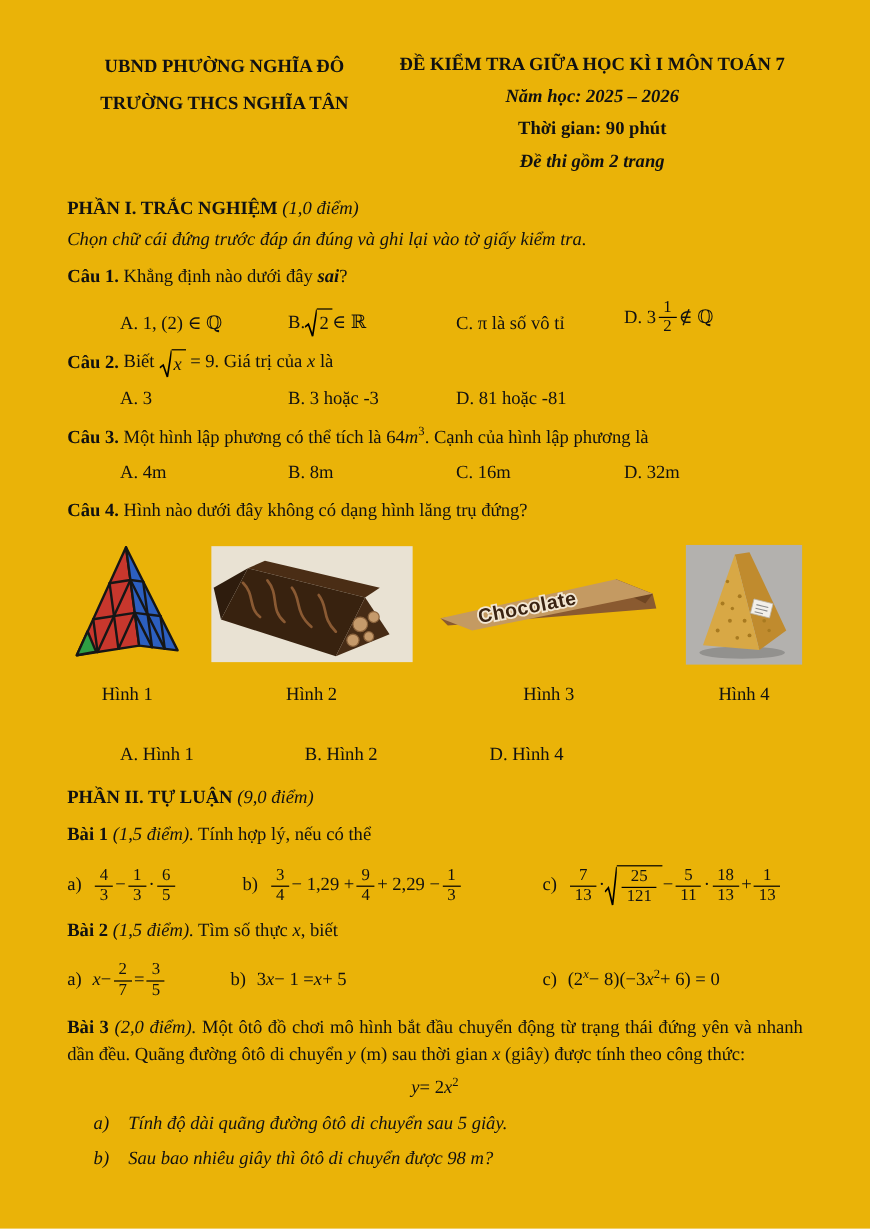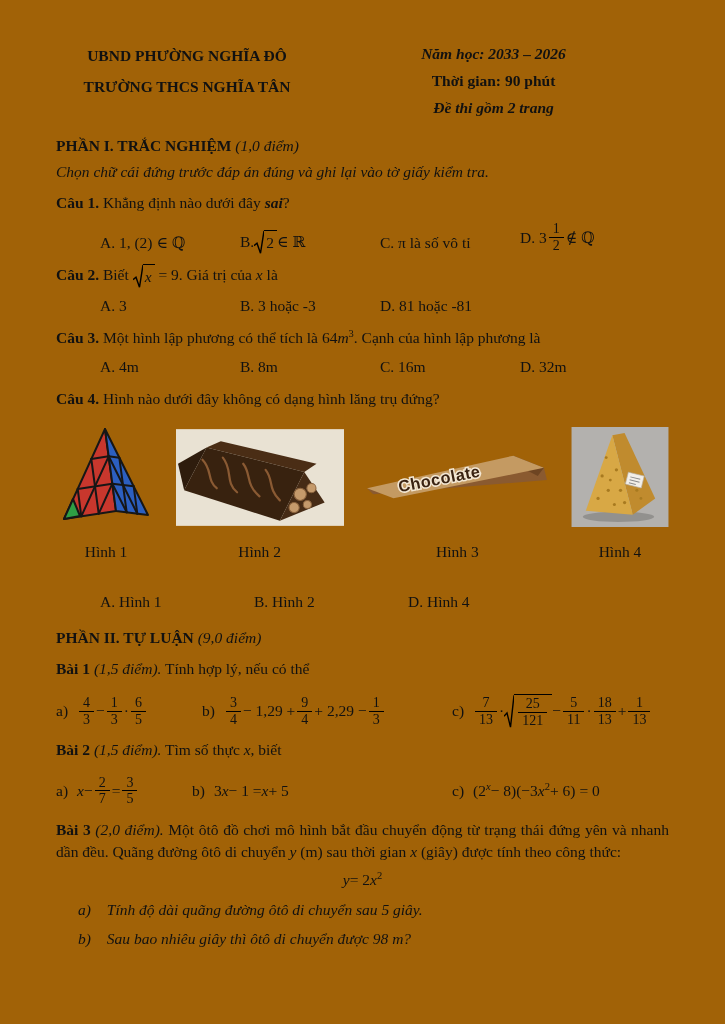--- a/index.html
+++ b/index.html
@@ -1,18 +1,18 @@
 <!DOCTYPE html>
 <html><head>
 <meta charset="utf-8">
 <style>
   html,body{margin:0;padding:0;background:#ffffff;}
   .page{
     width:725px;height:1024px;box-sizing:border-box;
-    padding:40px 56px 18px 56px;background:#a16207;color:#111;
+    padding:40px 56px 18px 56px;background:#eab308;color:#111;
     font-family:"Liberation Serif","DejaVu Serif",serif;
     font-size:15.5px;line-height:1.42;overflow:hidden;position:relative;
   }
   .b{font-weight:bold;}
   .i{font-style:italic;}
   .bi{font-weight:bold;font-style:italic;}
   
   .hdr{display:flex;margin-bottom:10px;}
   .hdr-left{flex:0 0 262px;text-align:center;font-weight:bold;line-height:2.0;}
   .hdr-right{flex:1;text-align:center;line-height:1.75;}
@@ -55,21 +55,22 @@
 <body>
 
 <div class="page">
 
   <div class="hdr">
     <div class="hdr-left">
       <div>UBND PHƯỜNG NGHĨA ĐÔ</div>
       <div>TRƯỜNG THCS NGHĨA TÂN</div>
     </div>
     <div class="hdr-right">
-      <div class="bi">Năm học: 2033 – 2026</div>
+      <div class="b">ĐỀ KIỂM TRA GIỮA HỌC KÌ I MÔN TOÁN 7</div>
+      <div class="bi">Năm học: 2025 – 2026</div>
       <div class="b">Thời gian: 90 phút</div>
       <div class="bi">Đề thi gồm 2 trang</div>
     </div>
   </div>
 
   <div class="section-head">
     <span class="b">PHẦN I. TRẮC NGHIỆM</span>
     <span class="i">(1,0 điểm)</span>
   </div>
   <div class="instruction">Chọn chữ cái đứng trước đáp án đúng và ghi lại vào tờ giấy kiểm tra.</div>

